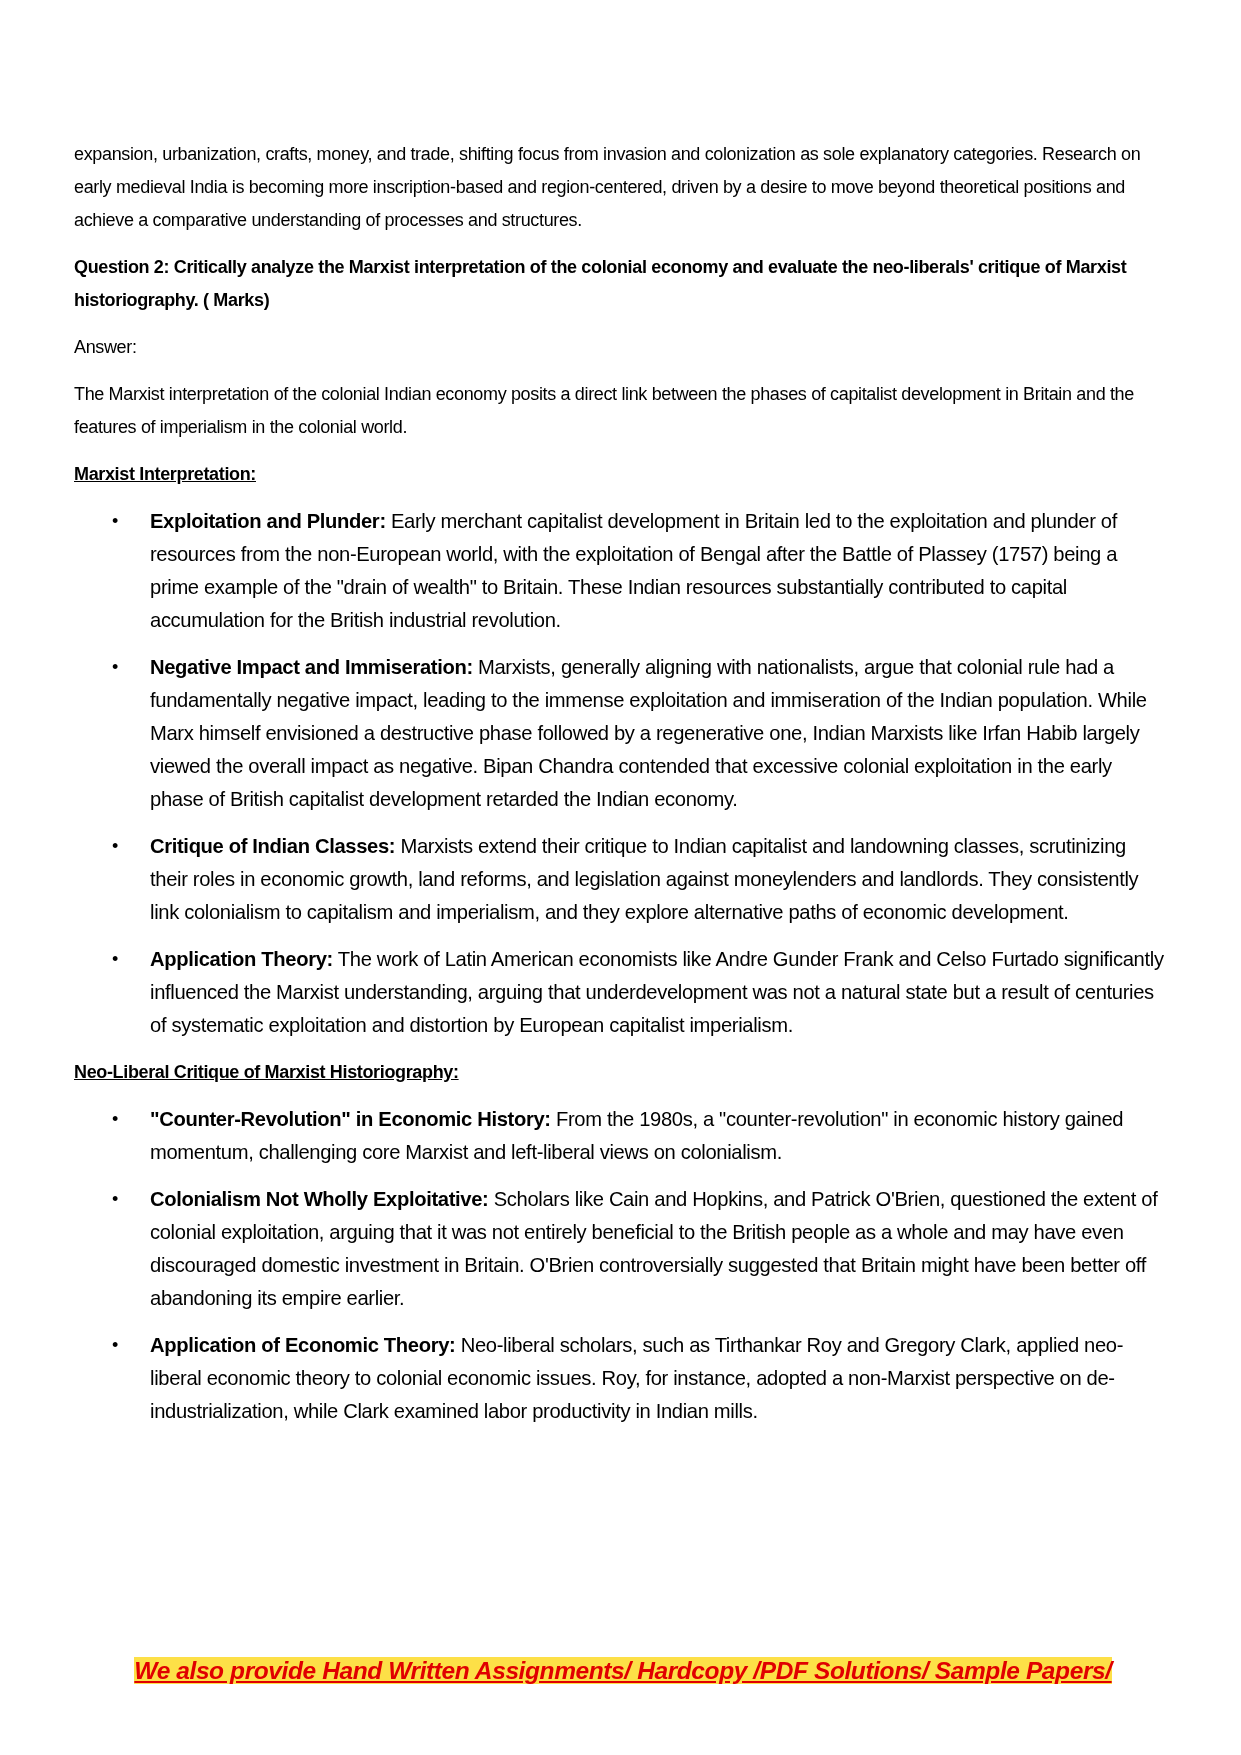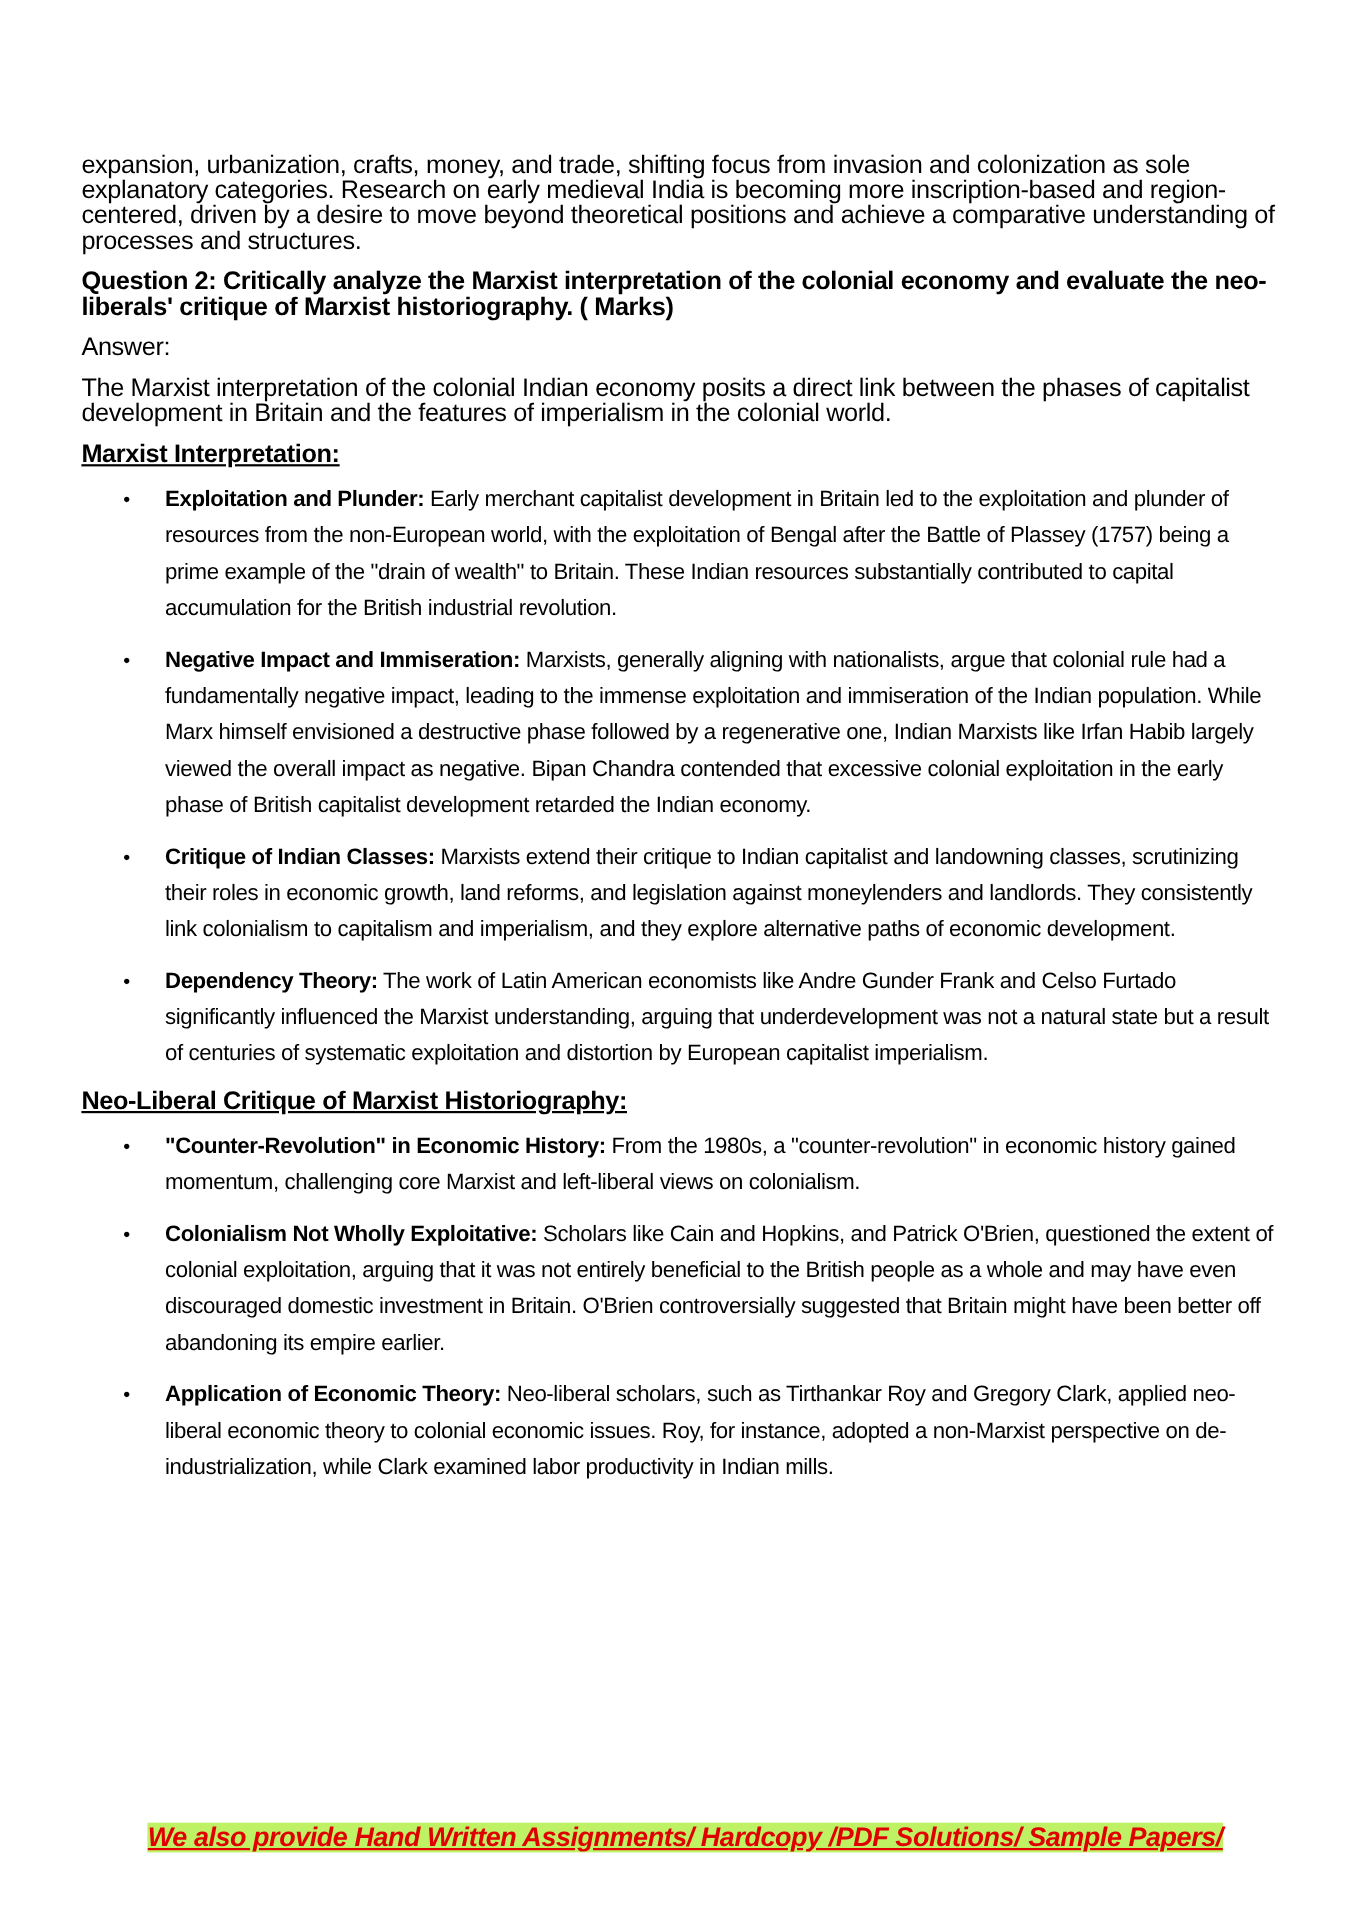--- a/index.html
+++ b/index.html
@@ -1,46 +1,46 @@
 <!DOCTYPE html>
 <html><head>
 <meta charset="utf-8">
 <style>
   html, body { margin: 0; padding: 0; background: #ffffff; }
   body { width: 1241px; height: 1755px; position: relative; overflow: hidden;
          font-family: "Liberation Sans", sans-serif; color: #000; }
   .page { position: absolute; left: 74px; top: 138px; width: 1090px; }
-  .para { font-size: 23px; line-height: 23px; margin: 0 0 14px 0; letter-spacing: -0.35px; }
+  .para { font-size: 18px; line-height: 33px; margin: 0 0 14px 0; letter-spacing: -0.35px; }
   .q { font-weight: bold; }
   .heading { font-weight: bold; text-decoration: underline; }
   ul.blist { list-style: none; margin: 0 0 14px 0; padding: 0; }
   ul.blist li { position: relative; padding-left: 76px; font-size: 20.2px; line-height: 33px;
                 margin: 0 0 14px 0; letter-spacing: -0.35px; }
   ul.blist li .bullet { position: absolute; left: 38px; top: 0; font-size: 18px; }
   ul.blist li b { font-weight: bold; }
   .promo { position: absolute; left: 88px; top: 1654px; width: 1070px; text-align: center;
            font-family: "Liberation Sans", sans-serif; font-weight: bold; font-style: italic;
            font-size: 24.5px; line-height: 33px; color: #e00000; letter-spacing: -0.4px; }
-  .promo span { background: #bef264; text-decoration: underline; text-decoration-color: #e00000; }
+  .promo span { background: #fde047; text-decoration: underline; text-decoration-color: #e00000; }
 </style>
 </head>
 <body>
 
 <div class="page">
   <p class="para">expansion, urbanization, crafts, money, and trade, shifting focus from invasion and colonization as sole explanatory categories. Research on early medieval India is becoming more inscription-based and region-centered, driven by a desire to move beyond theoretical positions and achieve a comparative understanding of processes and structures.</p>
   <p class="para q">Question 2: Critically analyze the Marxist interpretation of the colonial economy and evaluate the neo-liberals' critique of Marxist historiography. ( Marks)</p>
   <p class="para">Answer:</p>
   <p class="para">The Marxist interpretation of the colonial Indian economy posits a direct link between the phases of capitalist development in Britain and the features of imperialism in the colonial world.</p>
 
   <p class="para heading">Marxist Interpretation:</p>
   <ul class="blist">
     <li><span class="bullet">•</span><b>Exploitation and Plunder:</b><span> Early merchant capitalist development in Britain led to the exploitation and plunder of resources from the non-European world, with the exploitation of Bengal after the Battle of Plassey (1757) being a prime example of the "drain of wealth" to Britain. These Indian resources substantially contributed to capital accumulation for the British industrial revolution.</span></li>
     <li><span class="bullet">•</span><b>Negative Impact and Immiseration:</b><span> Marxists, generally aligning with nationalists, argue that colonial rule had a fundamentally negative impact, leading to the immense exploitation and immiseration of the Indian population. While Marx himself envisioned a destructive phase followed by a regenerative one, Indian Marxists like Irfan Habib largely viewed the overall impact as negative. Bipan Chandra contended that excessive colonial exploitation in the early phase of British capitalist development retarded the Indian economy.</span></li>
     <li><span class="bullet">•</span><b>Critique of Indian Classes:</b><span> Marxists extend their critique to Indian capitalist and landowning classes, scrutinizing their roles in economic growth, land reforms, and legislation against moneylenders and landlords. They consistently link colonialism to capitalism and imperialism, and they explore alternative paths of economic development.</span></li>
-    <li><span class="bullet">•</span><b>Dependency Theory:</b><span> The work of Latin American economists like Andre Gunder Frank and Celso Furtado significantly influenced the Marxist understanding, arguing that underdevelopment was not a natural state but a result of centuries of systematic exploitation and distortion by European capitalist imperialism.</span></li>
+    <li><span class="bullet">•</span><b>Application Theory:</b><span> The work of Latin American economists like Andre Gunder Frank and Celso Furtado significantly influenced the Marxist understanding, arguing that underdevelopment was not a natural state but a result of centuries of systematic exploitation and distortion by European capitalist imperialism.</span></li>
   </ul>
 
   <p class="para heading">Neo-Liberal Critique of Marxist Historiography:</p>
   <ul class="blist">
     <li><span class="bullet">•</span><b>"Counter-Revolution" in Economic History:</b><span> From the 1980s, a "counter-revolution" in economic history gained momentum, challenging core Marxist and left-liberal views on colonialism.</span></li>
     <li><span class="bullet">•</span><b>Colonialism Not Wholly Exploitative:</b><span> Scholars like Cain and Hopkins, and Patrick O'Brien, questioned the extent of colonial exploitation, arguing that it was not entirely beneficial to the British people as a whole and may have even discouraged domestic investment in Britain. O'Brien controversially suggested that Britain might have been better off abandoning its empire earlier.</span></li>
     <li><span class="bullet">•</span><b>Application of Economic Theory:</b><span> Neo-liberal scholars, such as Tirthankar Roy and Gregory Clark, applied neo-liberal economic theory to colonial economic issues. Roy, for instance, adopted a non-Marxist perspective on de-industrialization, while Clark examined labor productivity in Indian mills.</span></li>
   </ul>
 </div>
 

